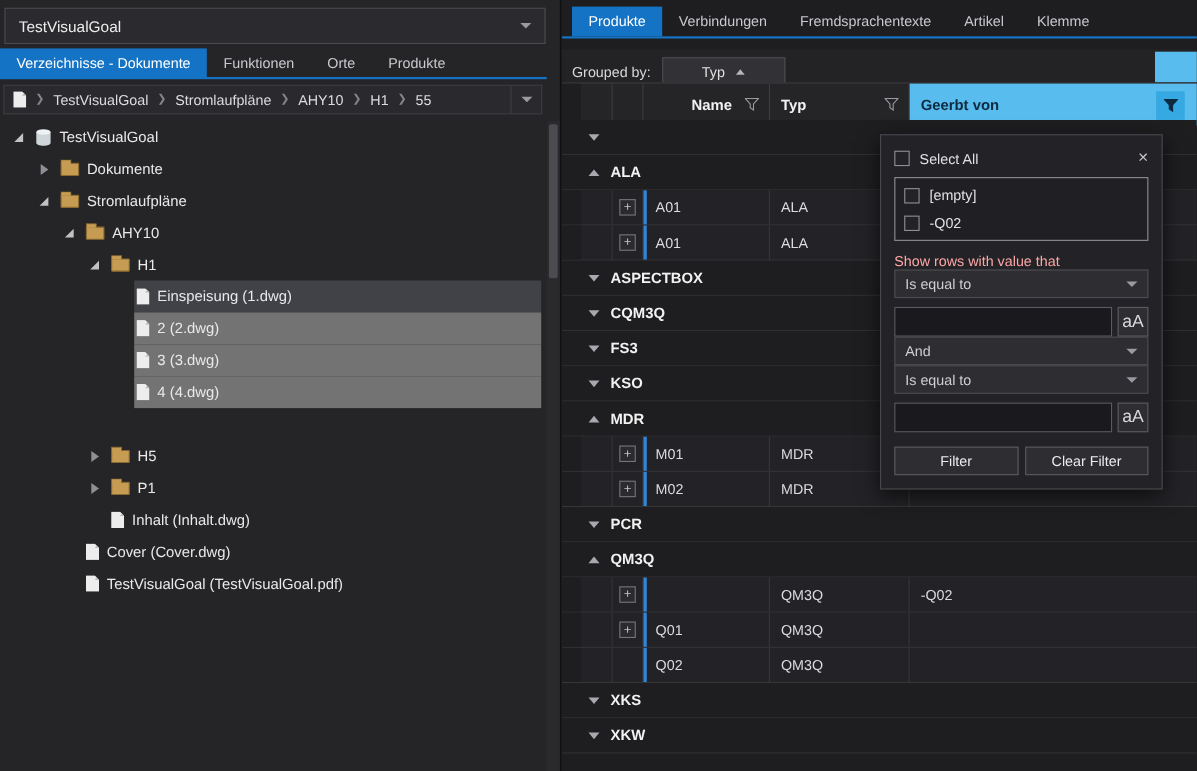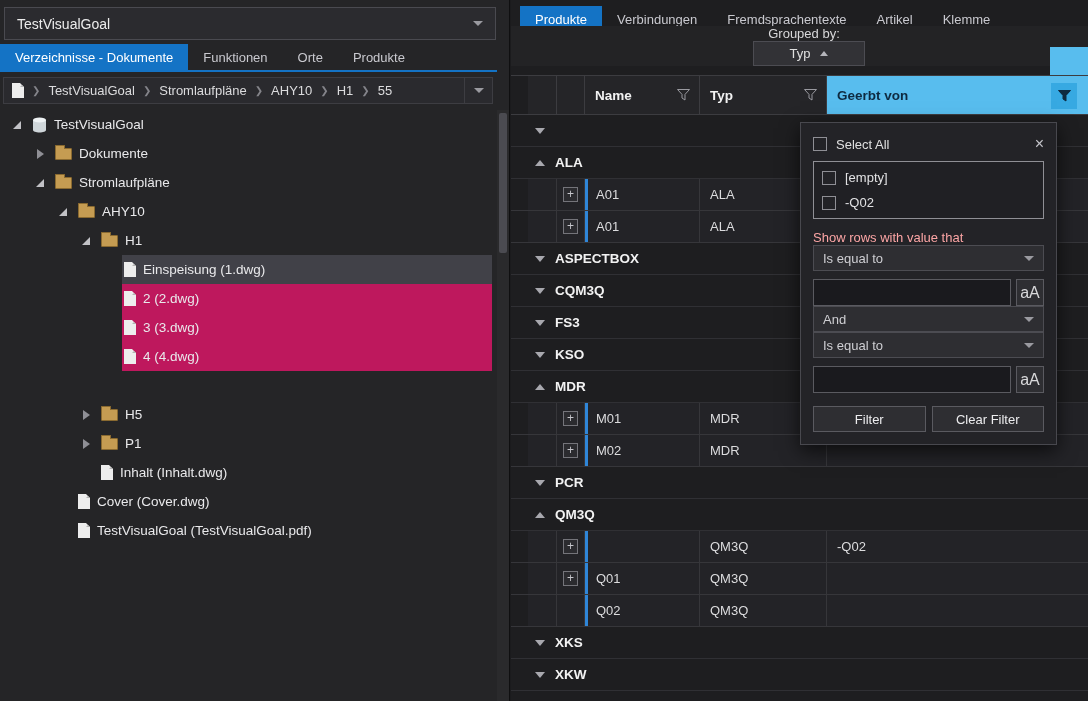--- a/index.html
+++ b/index.html
@@ -27,61 +27,61 @@
 
   
   .tree { position:absolute; left:0; top:110px; width:492px; bottom:0; }
   .tree-row { height:29px; display:flex; align-items:center; }
   .lvl0{padding-left:8px}.lvl1{padding-left:31px}.lvl2{padding-left:54px}.lvl3{padding-left:77px}.lvl4{padding-left:100px}
   .exp { width:18px; height:18px; margin-right:4px; flex:none; display:flex; align-items:center; justify-content:center; }
   .exp-open i { display:block; width:0; height:0; border-left:8px solid transparent; border-bottom:8px solid #c2c2c6; }
   .exp-closed i { display:block; width:0; height:0; border-top:5px solid transparent; border-bottom:5px solid transparent; border-left:7px solid #8f8f95; }
   .row-body { display:flex; align-items:center; flex:1; height:100%; padding-left:2px; gap:7px; }
   .sel-primary .row-body { background:#414148; }
-  .sel-soft   .row-body { background:#be185d; }
+  .sel-soft   .row-body { background:#737373; }
   .sel-mid    .row-body { background:#3a3a41; }
   .tree-label { font-size:13.5px; color:#e9e9eb; white-space:nowrap; }
 
   .folder { width:17px; height:12px; background:#c59c52; border:1px solid #8a6a30; border-radius:1px; position:relative; flex:none; margin-top:1px; }
   .folder:before { content:""; position:absolute; left:-1px; top:-4px; width:8px; height:3px; background:#c59c52;
     border:1px solid #8a6a30; border-bottom:none; border-radius:1px 1px 0 0; }
   .doc { width:12px; height:15px; background:#ededed; flex:none; position:relative;
     clip-path:polygon(0 0, 8px 0, 12px 4px, 12px 15px, 0 15px); }
   .doc:before { content:""; position:absolute; right:0; top:0; width:0; height:0;
     border-left:4px solid transparent; border-bottom:4px solid #b3b3b3; }
 
   .vscroll { position:absolute; left:497px; top:110px; width:12px; bottom:0; background:#2a2a2c; }
   .vscroll .thumb { position:absolute; left:2px; right:2px; top:3px; height:140px; background:#4b4b51; border-radius:2px; }
 
   
   .right-panel { position:absolute; left:511px; top:0; width:577px; height:701px; background:#1e1e20; }
 
   .rp-tabs { position:absolute; left:0; top:6px; width:577px; height:29px; display:flex; padding-left:9px; border-bottom:2px solid #1473c5; }
 
-  .rp-toolbar { position:absolute; left:0; top:26px; width:577px; height:40px; background:#232325; display:flex; align-items:center; padding-left:9px;flex-direction:column; }
+  .rp-toolbar { position:absolute; left:0; top:45px; width:577px; height:40px; background:#232325; display:flex; align-items:center; padding-left:9px; }
   .group-by-label { color:#d8d8da; }
   .group-by-btn { margin-left:10px; width:112px; height:26px; background:#323236; border:1px solid #4c4c52;
     display:flex; align-items:center; justify-content:center; gap:10px; color:#e0e0e0; }
   .corner-highlight { position:absolute; right:0; top:47px; width:38px; height:28px; background:#58bdee; }
 
   .grid-header { position:absolute; left:0; top:75px; width:577px; height:40px; display:flex; background:#252528;
     border-top:1px solid #3c3c40; border-bottom:1px solid #3c3c40; }
   .gh-cell { border-right:1px solid #3c3c40; display:flex; align-items:center; position:relative; }
   .gh-gutter { width:17px; border-right:none; background:#1e1e20; }
   .gh-c0 { width:29px; } .gh-c1 { width:28px; }
-  .gh-name { width:115px; padding-left:10px; }
+  .gh-name { width:115px; padding-left:10px;justify-content:center; }
   .gh-typ { width:127px; padding-left:10px; }
   .gh-text { font-weight:bold; font-size:13.5px; color:#f2f2f2; }
   .gh-geerbt { flex:1; padding-left:10px; background:#58bdee; border-right:none; }
   .gh-geerbt .gh-text { color:#0e2a40; }
   .funnel { position:absolute; right:9px; top:50%; transform:translateY(-50%); display:flex; }
   .funnel-btn { position:absolute; right:11px; top:7px; width:26px; height:26px; background:#37a9e2;
     display:flex; align-items:center; justify-content:center; }
 
-  .grid-body { position:absolute; left:0; top:115px; width:577px; bottom:0; overflow:hidden; }
+  .grid-body { position:absolute; left:0; top:109px; width:577px; bottom:0; overflow:hidden; }
   .g-row { height:32px; display:flex; align-items:center; padding-left:24px; gap:10px; background:#1e1e20; border-bottom:1px solid #303034; }
   .g-label { font-weight:bold; font-size:13.5px; color:#f2f2f2; }
   .tri-down { width:0; height:0; border-left:5px solid transparent; border-right:5px solid transparent; border-top:6px solid #a8a8ae; }
   .tri-up   { width:0; height:0; border-left:5px solid transparent; border-right:5px solid transparent; border-bottom:6px solid #a8a8ae; }
 
   .d-row { height:32px; display:flex; background:#232327; border-bottom:1px solid #36363a; }
   .d-cell { border-right:1px solid #36363a; display:flex; align-items:center; color:#dcdcde; }
   .dc-gutter { width:17px; border-right:none; background:#1e1e20; }
   .dc-c0 { width:29px; } .dc-c1 { width:28px; justify-content:center; }
   .dc-name { width:115px; padding-left:8px; border-left:3px solid #2f86d8; }

